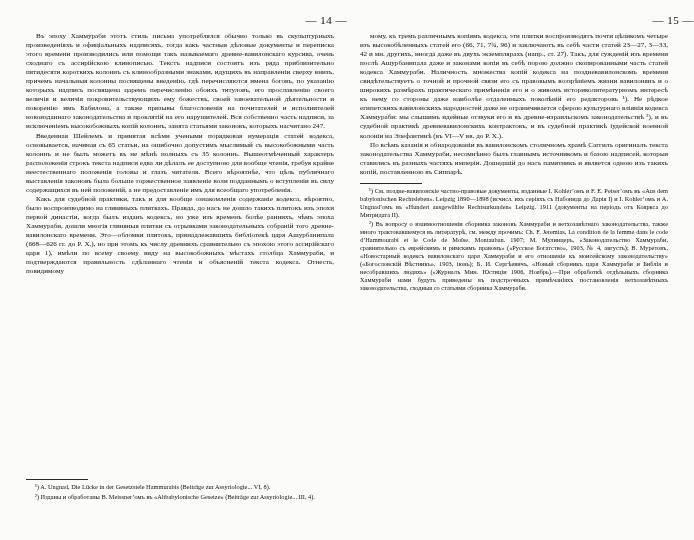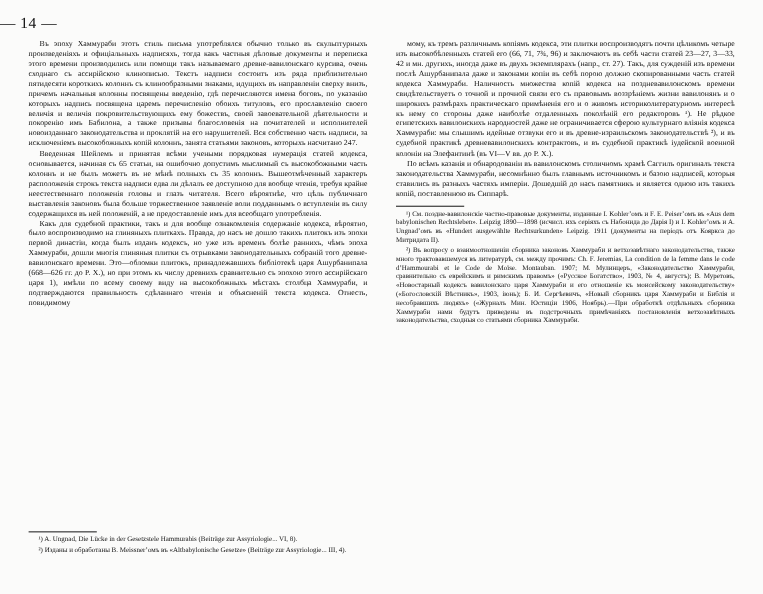--- a/index.html
+++ b/index.html
@@ -19,22 +19,22 @@
     width: 694px;
     height: 540px;
     background: #fbfbfa;
   }
   .pagenums {
     display: flex;
     padding: 14px 0 6px 0;
   }
   .pagenum {
     width: 50%;
-    text-align: left;
-    font-size: 14px;
+    text-align: right;
+    font-size: 11px;
     letter-spacing: 0.5px;
   }
   .columns {
     display: flex;
     padding: 0 26px;
     gap: 26px;
   }
   .col {
     width: 310px;
     position: relative;
@@ -82,20 +82,21 @@
     margin-top: 6px;
   }
 </style>
 </head>
 <body>
 
 <div class="page">
 
   <div class="pagenums">
     <div class="pagenum">— 14 —</div>
+    <div class="pagenum">— 15 —</div>
   </div>
 
   <div class="columns">
 
     <div class="col col-left">
       <div class="bodytext">
         <p>Въ эпоху Хаммураби этотъ стиль письма употреблялся обычно только въ скульптурныхъ произведеніяхъ и офиціальныхъ надписяхъ, тогда какъ частныя дѣловые документы и переписка этого времени производились или помощи такъ называемаго древне-вавилонскаго курсива, очень сходнаго съ ассирійскою клинописью. Текстъ надписи состоитъ изъ ряда приблизительно пятидесяти короткихъ колоннъ съ клинообразными знаками, идущихъ въ направленіи сверху внизъ, причемъ начальныя колонны посвящены введенію, гдѣ перечисляются имена боговъ, по указанію которыхъ надпись посвящена царемъ перечисленію обоихъ титуловъ, его прославленію своего величія и величія покровительствующихъ ему божествъ, своей завоевательной дѣятельности и покоренію имъ Бабилона, а также призывы благословенія на почитателей и исполнителей новоизданнаго законодательства и проклятій на его нарушителей. Вся собственно часть надписи, за исключеніемъ высокобожныхъ копій колоннъ, занята статьями законовъ, которыхъ насчитано 247.</p>
         <p>Введенная Шейлемъ и принятая всѣми учеными порядковая нумерація статей кодекса, основывается, начиная съ 65 статьи, на ошибочно допустимъ мыслимый съ высокобожными часть колоннъ и не былъ можетъ въ не мѣнѣ полныхъ съ 35 колоннъ. Вышеотмѣченный характеръ расположенія строкъ текста надписи едва ли дѣлалъ ее доступною для вообще чтенія, требуя крайне неестественнаго положенія головы и глазъ читателя. Всего вѣроятнѣе, что цѣль публичнаго выставленія законовъ была больше торжественное заявленіе воли подданнымъ о вступленіи въ силу содержащихся въ ней положеній, а не предоставленіе имъ для всеобщаго употребленія.</p>
         <p>Какъ для судебной практики, такъ и для вообще ознакомленія содержаніе кодекса, вѣроятно, было воспроизводимо на глиняныхъ плиткахъ. Правда, до насъ не дошло такихъ плитокъ изъ эпохи первой династіи, когда былъ изданъ кодексъ, но уже изъ временъ болѣе раннихъ, чѣмъ эпоха Хаммураби, дошли многія глиняныя плитки съ отрывками законодательныхъ собраній того древне-вавилонскаго времени. Это—обломки плитокъ, принадлежавшихъ библіотекѣ царя Ашурбанипала (668—626 гг. до Р. Х.), но при этомъ къ числу древнихъ сравнительно съ эпохою этого ассирійскаго царя 1), имѣли по всему своему виду на высокобожныхъ мѣстахъ столбца Хаммураби, и подтверждаются правильность сдѣланнаго чтенія и объясненій текста кодекса. Отнесть, повидимому</p>
         <p></p>

